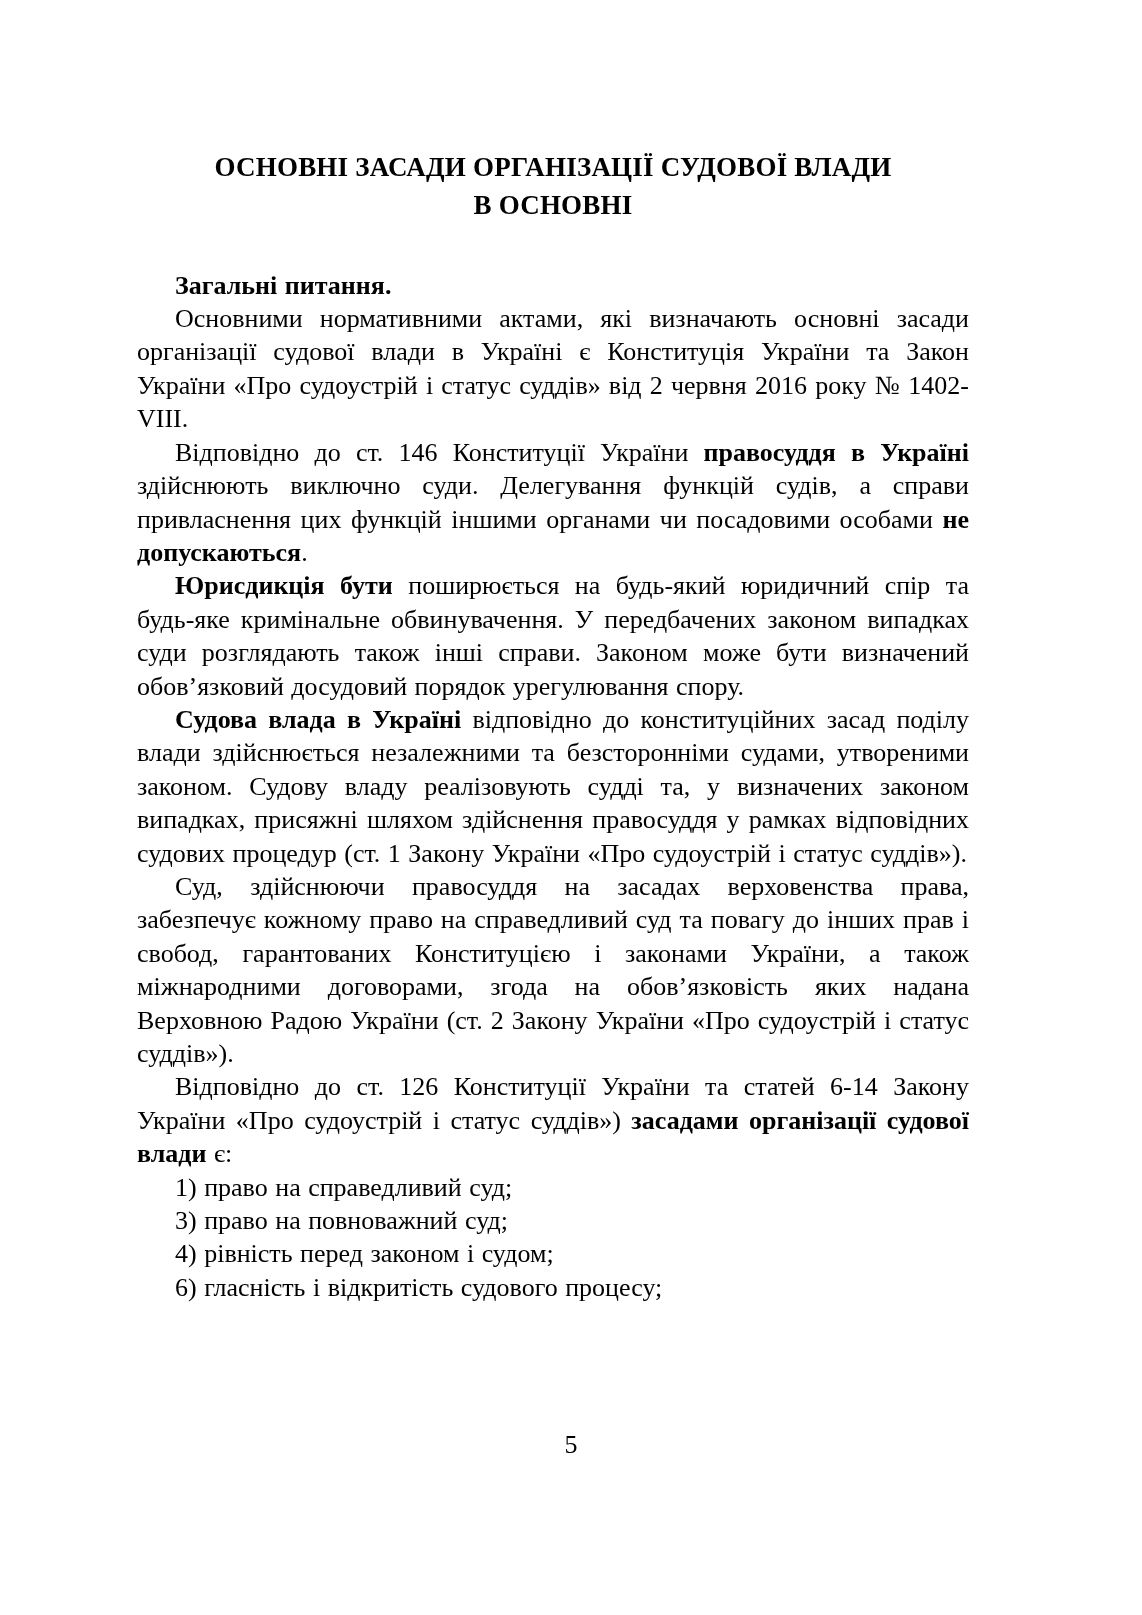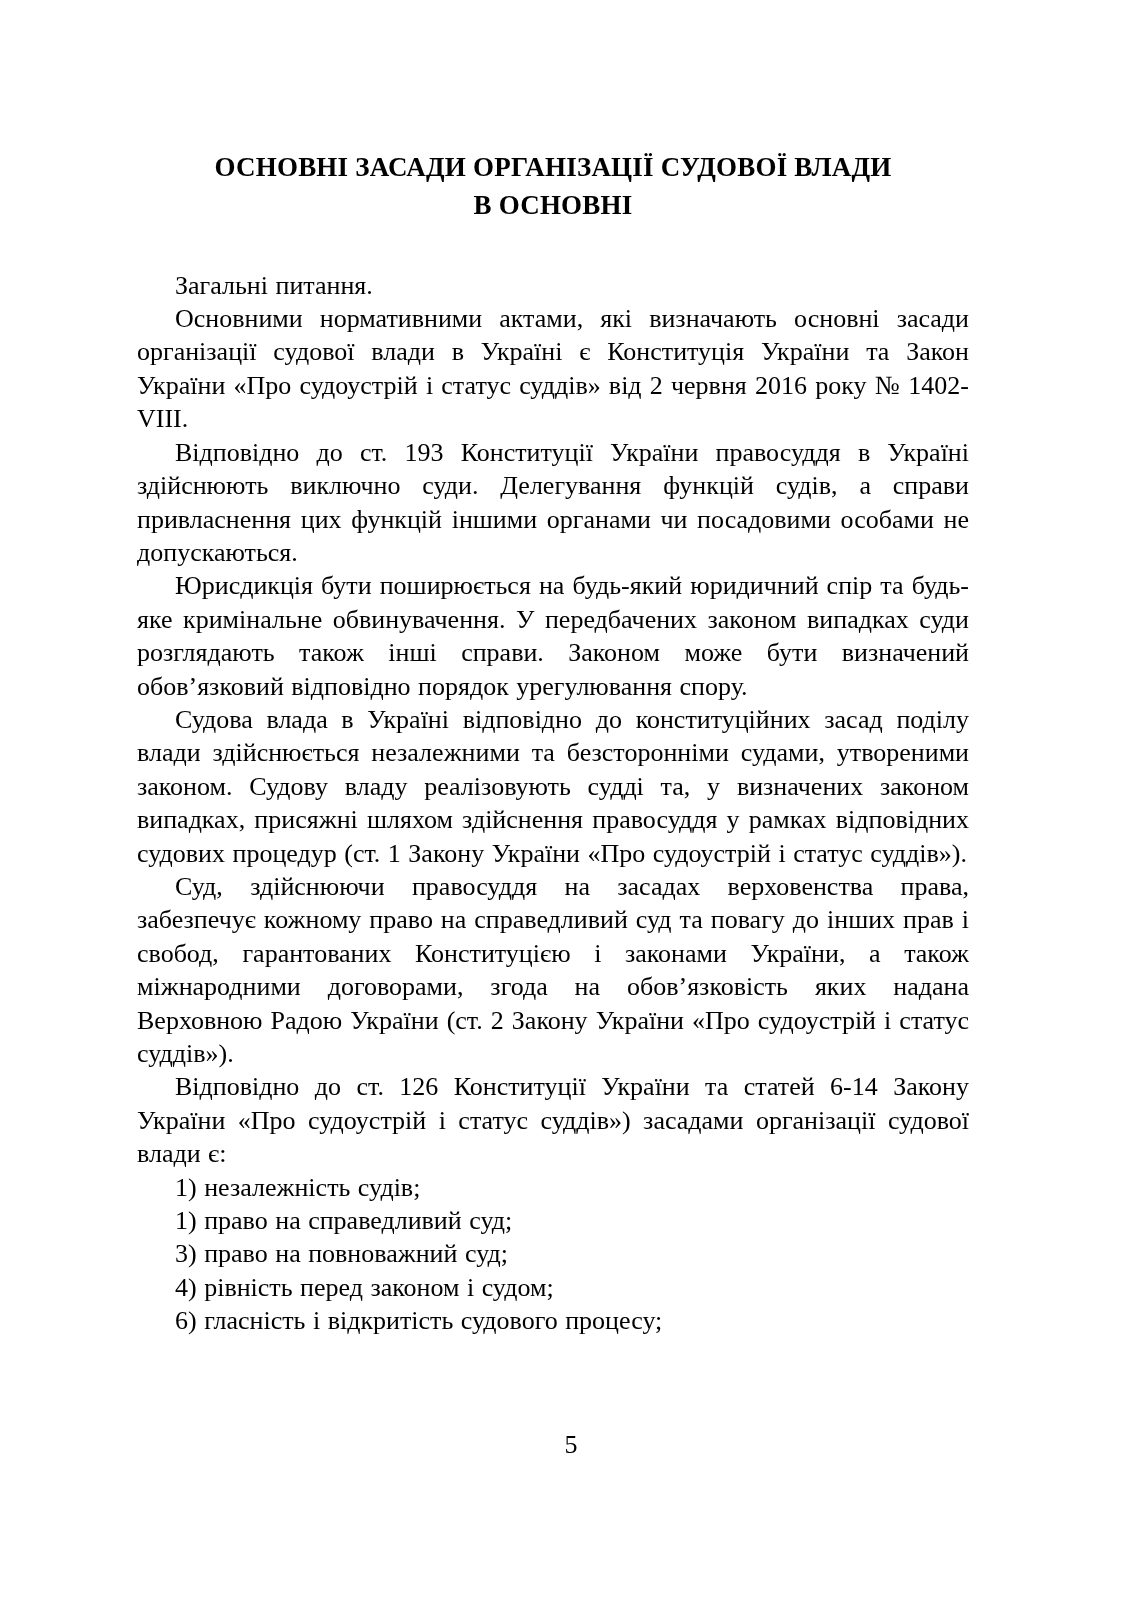--- a/index.html
+++ b/index.html
@@ -30,21 +30,21 @@
   }
   .title-line { display: block; }
   .body-text { }
   .para {
     font-size: 26px;
     line-height: 33.4px;
     text-align: justify;
     text-indent: 38px;
     word-spacing: 1px;
   }
-  .para b { font-weight: normal; }
+  .para b { font-weight: bold; }
   .page-number {
     position: absolute;
     left: 0;
     right: 0;
     top: 1430px;
     text-align: center;
     font-size: 26px;
   }
 </style>
 </head>
@@ -52,26 +52,25 @@
 
 <div class="page">
   <div class="content">
     <h1 class="title">
       <span class="title-line">ОСНОВНІ ЗАСАДИ ОРГАНІЗАЦІЇ СУДОВОЇ ВЛАДИ</span>
       <span class="title-line">В ОСНОВНІ</span>
     </h1>
     <div class="body-text">
         <p class="para"><b>Загальні питання.</b></p>
         <p class="para"><span>Основними нормативними актами, які визначають основні засади організації судової влади в Україні є Конституція України та Закон України «Про судоустрій і статус суддів» від 2 червня 2016 року № 1402-VIII.</span></p>
-        <p class="para"><span>Відповідно до ст. 193 Конституції України </span><b>правосуддя в Україні</b><span> здійснюють виключно суди. Делегування функцій судів, а справи привласнення цих функцій іншими органами чи посадовими особами </span><b>не допускаються</b><span>.</span></p>
-        <p class="para"><b>Юрисдикція бути</b><span> поширюється на будь-який юридичний спір та будь-яке кримінальне обвинувачення. У передбачених законом випадках суди розглядають також інші справи. Законом може бути визначений обов’язковий відповідно порядок урегулювання спору.</span></p>
+        <p class="para"><span>Відповідно до ст. 146 Конституції України </span><b>правосуддя в Україні</b><span> здійснюють виключно суди. Делегування функцій судів, а справи привласнення цих функцій іншими органами чи посадовими особами </span><b>не допускаються</b><span>.</span></p>
+        <p class="para"><b>Юрисдикція бути</b><span> поширюється на будь-який юридичний спір та будь-яке кримінальне обвинувачення. У передбачених законом випадках суди розглядають також інші справи. Законом може бути визначений обов’язковий досудовий порядок урегулювання спору.</span></p>
         <p class="para"><b>Судова влада в Україні</b><span> відповідно до конституційних засад поділу влади здійснюється незалежними та безсторонніми судами, утвореними законом. Судову владу реалізовують судді та, у визначених законом випадках, присяжні шляхом здійснення правосуддя у рамках відповідних судових процедур (ст. 1 Закону України «Про судоустрій і статус суддів»).</span></p>
         <p class="para"><span>Суд, здійснюючи правосуддя на засадах верховенства права, забезпечує кожному право на справедливий суд та повагу до інших прав і свобод, гарантованих Конституцією і законами України, а також міжнародними договорами, згода на обов’язковість яких надана Верховною Радою України (ст. 2 Закону України «Про судоустрій і статус суддів»).</span></p>
         <p class="para"><span>Відповідно до ст. 126 Конституції України та статей 6-14 Закону України «Про судоустрій і статус суддів») </span><b>засадами організації судової влади</b><span> є:</span></p>
-        <p class="para"><span>1) незалежність судів;</span></p>
         <p class="para"><span>1) право на справедливий суд;</span></p>
         <p class="para"><span>3) право на повноважний суд;</span></p>
         <p class="para"><span>4) рівність перед законом і судом;</span></p>
         <p class="para"><span>6) гласність і відкритість судового процесу;</span></p>
       </div>
   </div>
   <div class="page-number">5</div>
 </div>
 
 </body></html>

